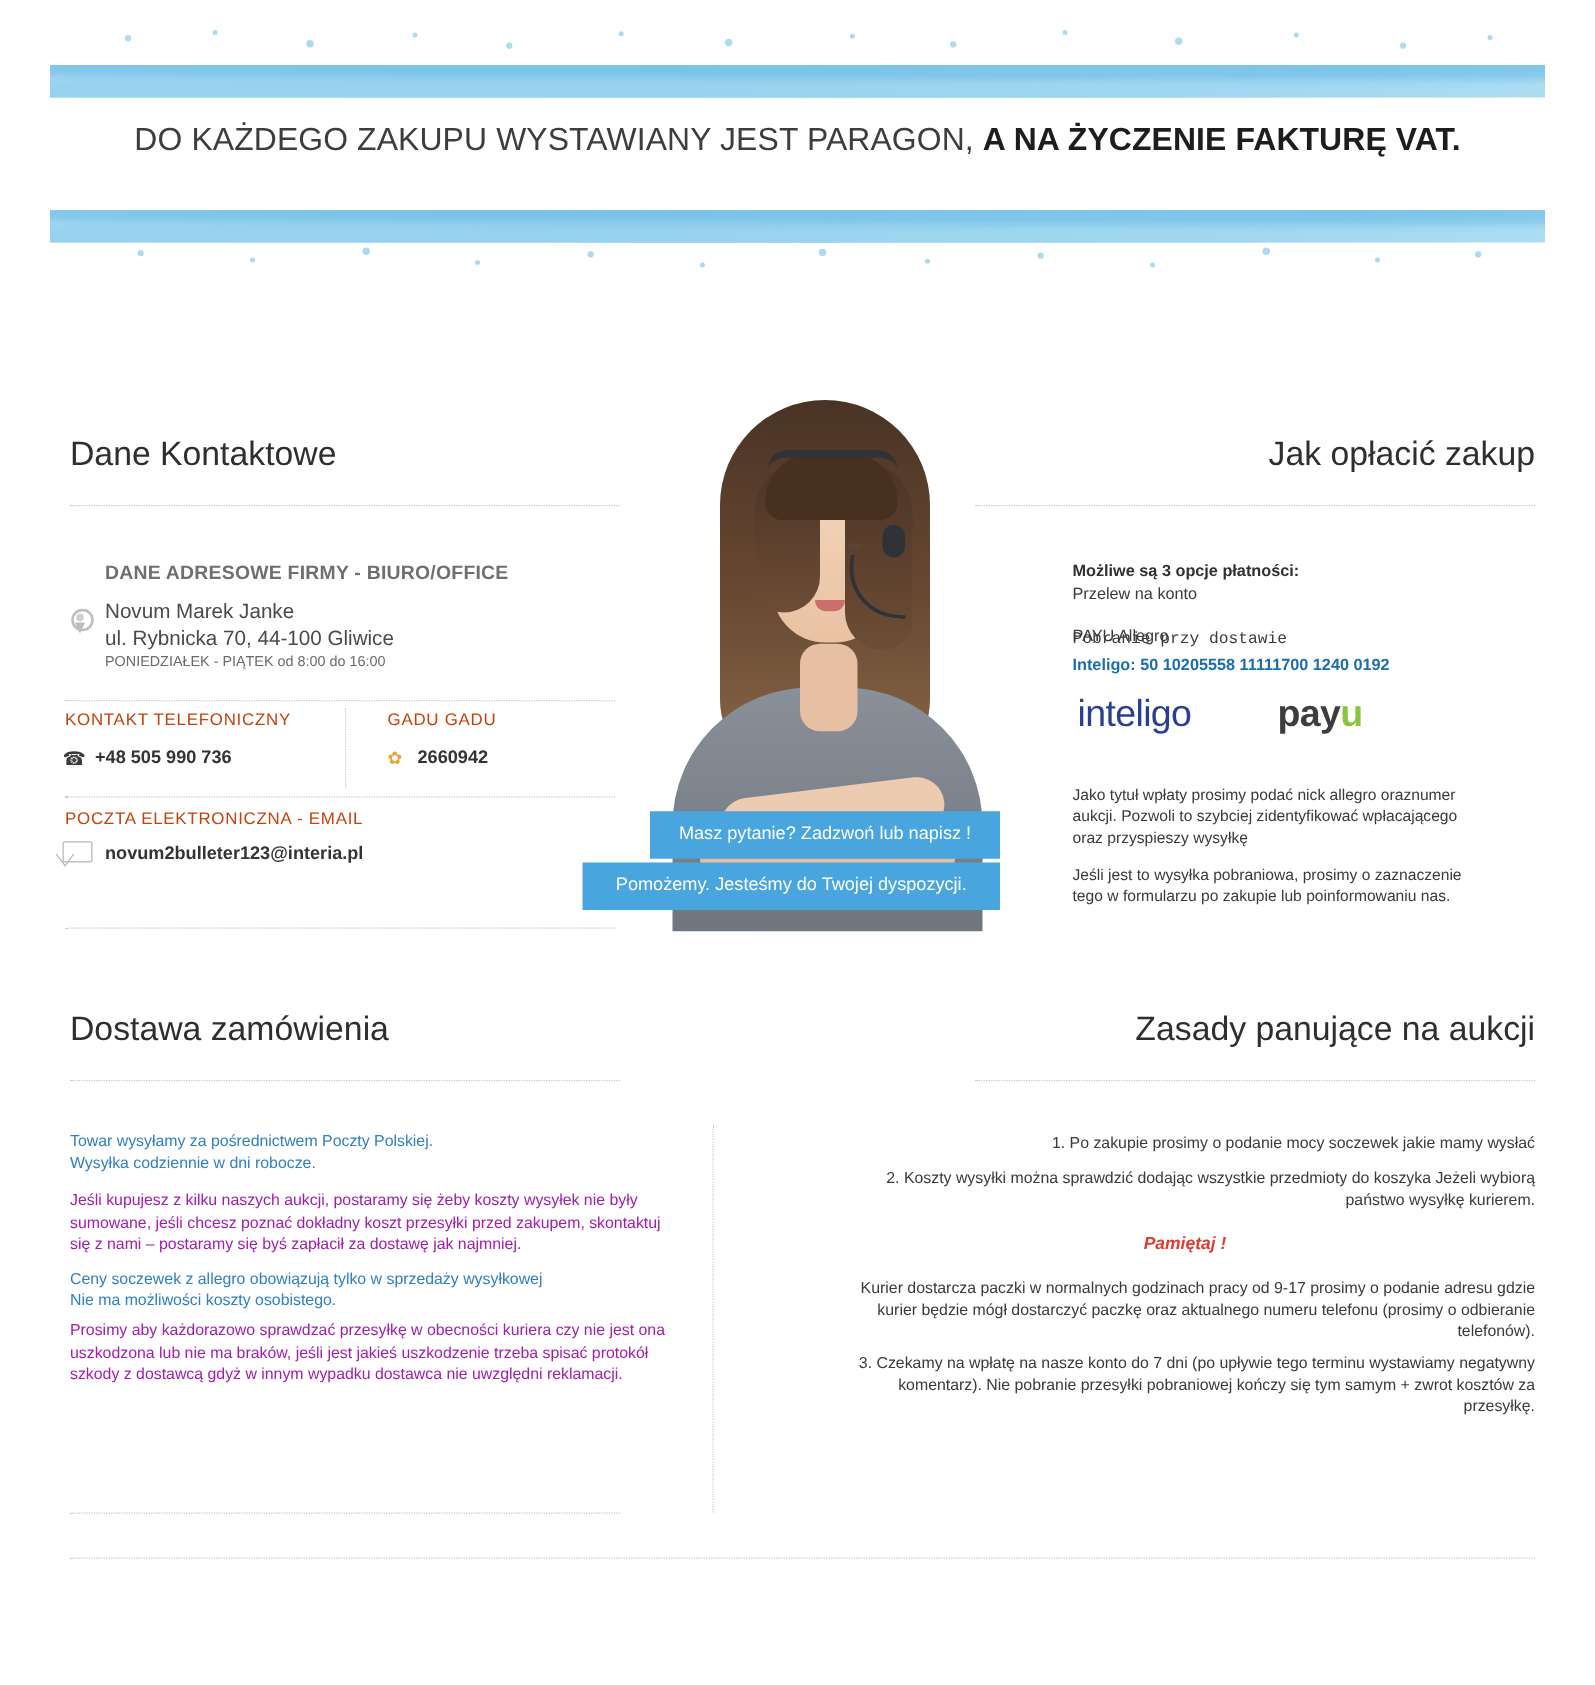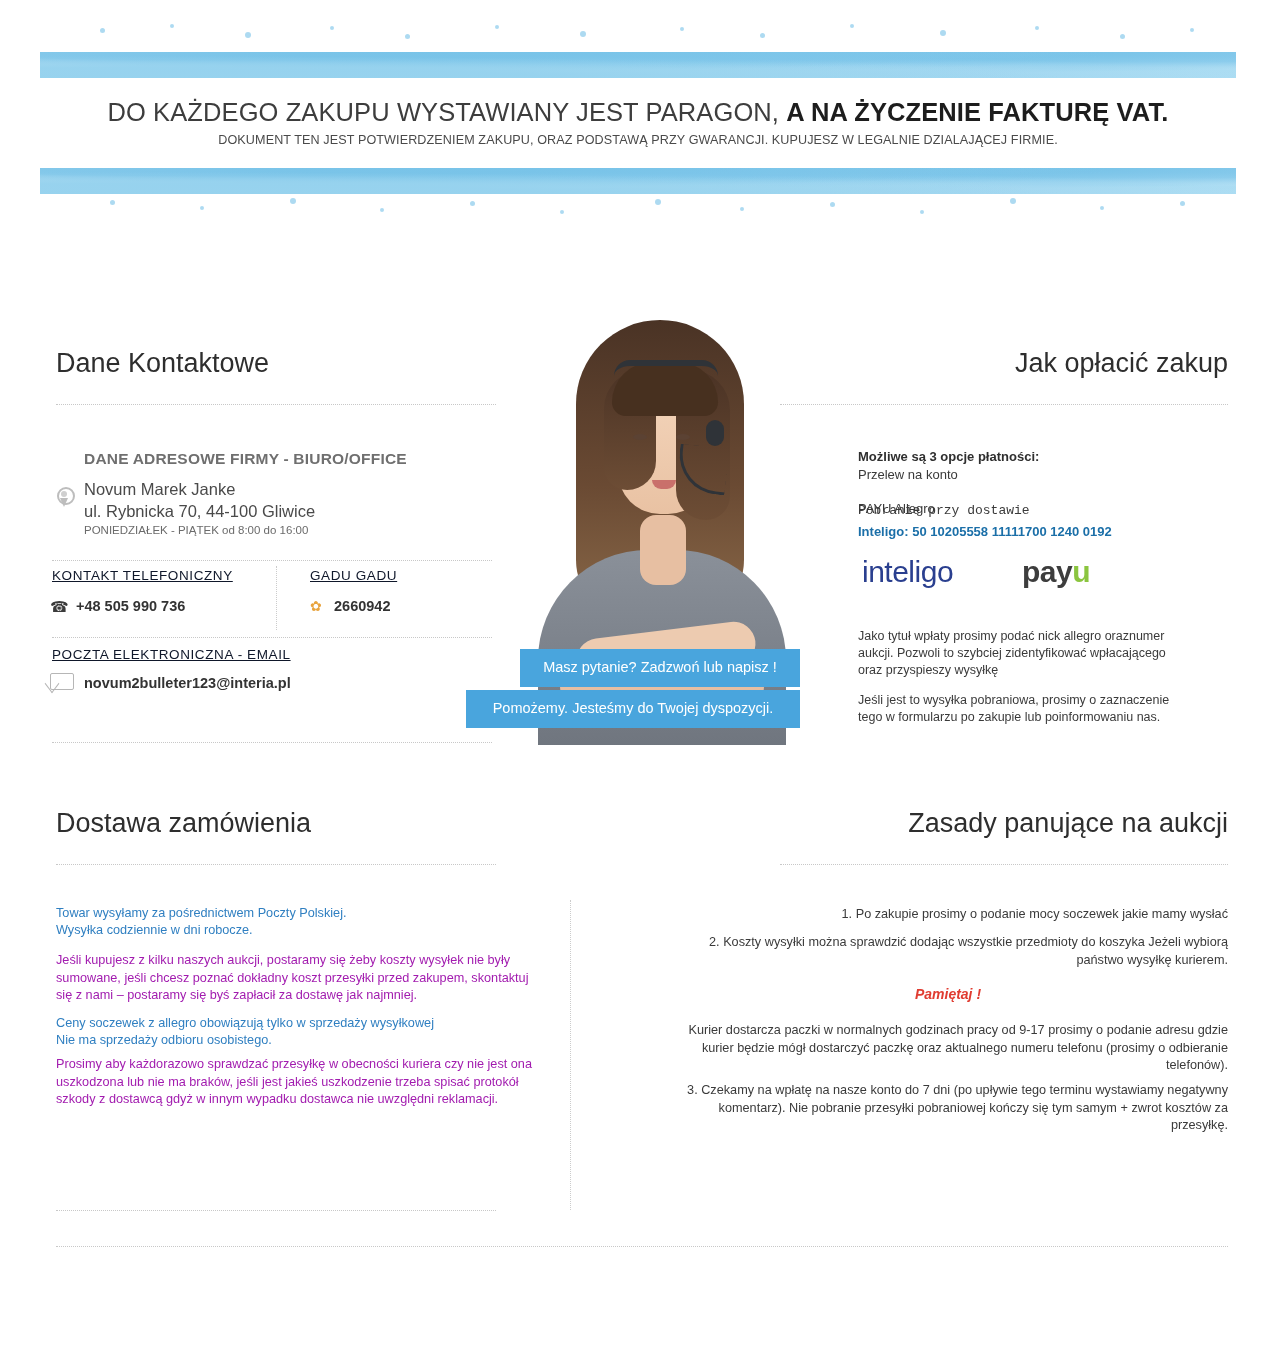--- a/index.html
+++ b/index.html
@@ -135,23 +135,22 @@
     border-radius: 50%;
     background: #cfcfcf;
   }
   .addr1 { position: absolute; left: 84px; top: 480px; font-size: 16.5px; color: #4a4a4a; }
   .addr2 { position: absolute; left: 84px; top: 502px; font-size: 16.5px; color: #4a4a4a; }
   .addr3 { position: absolute; left: 84px; top: 524px; font-size: 11.5px; color: #6b6b6b; }
 
   .lbl-sub {
     position: absolute;
     font-size: 13.5px;
-    color: #0f172a;
+    color: #c2410c;
     letter-spacing: .6px;
-    text-decoration: underline;
   }
   .val-strong {
     position: absolute;
     font-size: 14.5px;
     font-weight: bold;
     color: #333;
   }
   .phone-icon {
     position: absolute;
     left: 50px; top: 598px;
@@ -404,21 +403,20 @@
       <div class="drop" style="left:995px;top:4px;width:4px;height:4px"></div>
       <div class="drop" style="left:1080px;top:12px;width:5px;height:5px"></div>
       <div class="drop" style="left:1150px;top:6px;width:4px;height:4px"></div>
     </div>
   </div>
 
   <div class="banner-text">
     <div class="banner-line1">
       <span>DO KAŻDEGO ZAKUPU WYSTAWIANY JEST PARAGON, </span><b>A NA ŻYCZENIE FAKTURĘ VAT.</b>
     </div>
-    <div class="banner-line2">DOKUMENT TEN JEST POTWIERDZENIEM ZAKUPU, ORAZ PODSTAWĄ PRZY GWARANCJI. KUPUJESZ W LEGALNIE DZIALAJĄCEJ FIRMIE.</div>
   </div>
 
   <div class="splash bottom">
     <div class="splash-inner">
       <div class="wave" style="top:8px"></div>
       <div class="drop" style="left:70px;top:40px;width:5px;height:5px"></div>
       <div class="drop" style="left:160px;top:46px;width:4px;height:4px"></div>
       <div class="drop" style="left:250px;top:38px;width:6px;height:6px"></div>
       <div class="drop" style="left:340px;top:48px;width:4px;height:4px"></div>
       <div class="drop" style="left:430px;top:41px;width:5px;height:5px"></div>
@@ -507,21 +505,21 @@
 
 <div class="hr-dotted" style="left:56px; top:864px; width:440px;"></div>
 <div class="hr-dotted" style="left:780px; top:864px; width:448px;"></div>
 
 <div class="vr-dotted" style="left:570px; top:900px; height:310px;"></div>
 
 <div class="col-left-text blue" style="top:905px;">Towar wysyłamy za pośrednictwem  Poczty Polskiej.</div>
 <div class="col-left-text blue" style="top:922px;">Wysyłka codziennie w dni robocze.</div>
 <div class="col-left-text" style="top:952px;">Jeśli kupujesz z kilku naszych aukcji, postaramy się żeby koszty wysyłek nie były sumowane, jeśli chcesz poznać dokładny koszt przesyłki przed zakupem, skontaktuj się z nami – postaramy się byś zapłacił za dostawę jak najmniej.</div>
 <div class="col-left-text blue" style="top:1015px;">Ceny soczewek z allegro obowiązują tylko w sprzedaży wysyłkowej</div>
-<div class="col-left-text blue" style="top:1032px;">Nie ma sprzedaży odbioru osobistego.</div>
+<div class="col-left-text blue" style="top:1032px;">Nie ma możliwości koszty osobistego.</div>
 <div class="col-left-text" style="top:1056px;">Prosimy aby każdorazowo sprawdzać przesyłkę w obecności kuriera czy nie jest ona uszkodzona lub nie ma braków, jeśli jest jakieś uszkodzenie trzeba spisać protokół szkody z dostawcą gdyż w innym wypadku dostawca nie uwzględni reklamacji.</div>
 
 <div class="col-right-text" style="top:906px;">1. Po zakupie prosimy o podanie mocy soczewek jakie mamy wysłać</div>
 <div class="col-right-text" style="top:934px;">2. Koszty wysyłki można sprawdzić dodając wszystkie przedmioty do koszyka Jeżeli wybiorą państwo wysyłkę kurierem.</div>
 <div class="remember" style="top:986px;">Pamiętaj !</div>
 <div class="col-right-text" style="top:1022px;">Kurier dostarcza paczki w normalnych godzinach pracy od 9-17 prosimy o podanie adresu gdzie kurier będzie mógł dostarczyć paczkę oraz aktualnego numeru telefonu (prosimy o odbieranie telefonów).</div>
 <div class="col-right-text" style="top:1082px;">3. Czekamy na wpłatę na nasze konto do 7 dni (po upływie tego terminu wystawiamy negatywny komentarz). Nie pobranie przesyłki pobraniowej kończy się tym samym + zwrot kosztów za przesyłkę.</div>
 
 <div class="hr-dotted" style="left:56px; top:1210px; width:440px;"></div>
 <div class="hr-dotted" style="left:56px; top:1246px; width:1172px;"></div>

